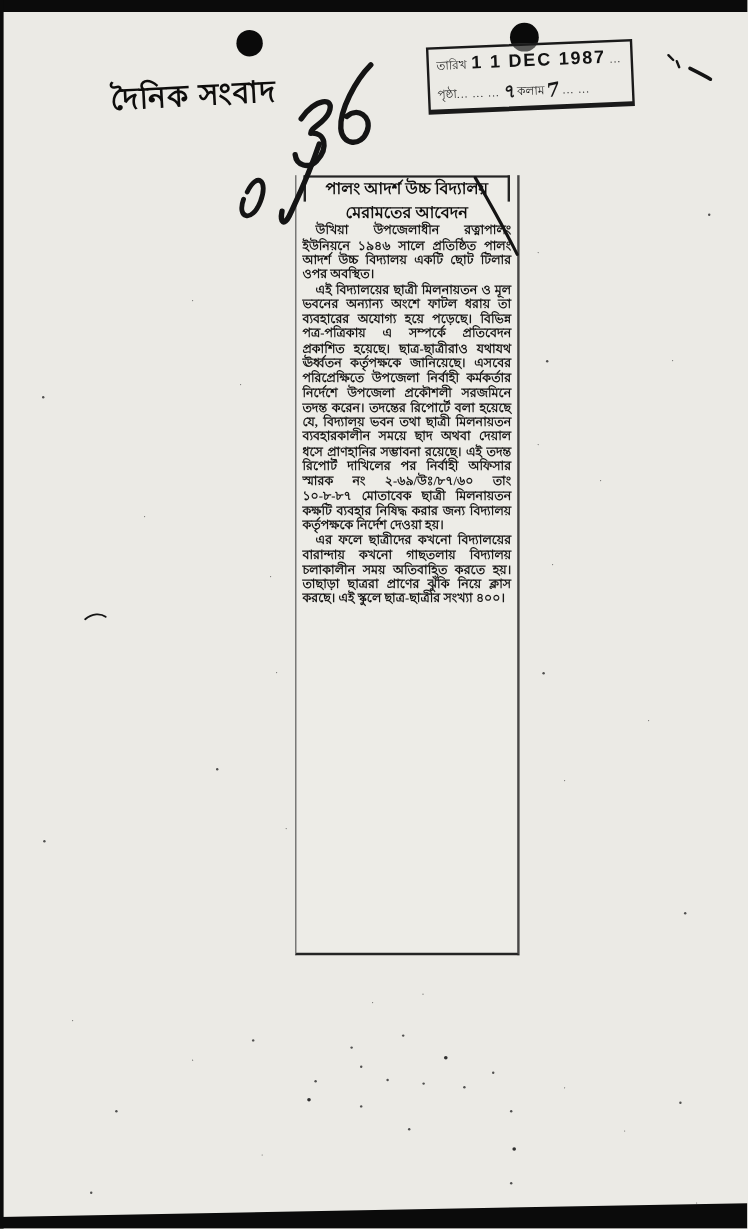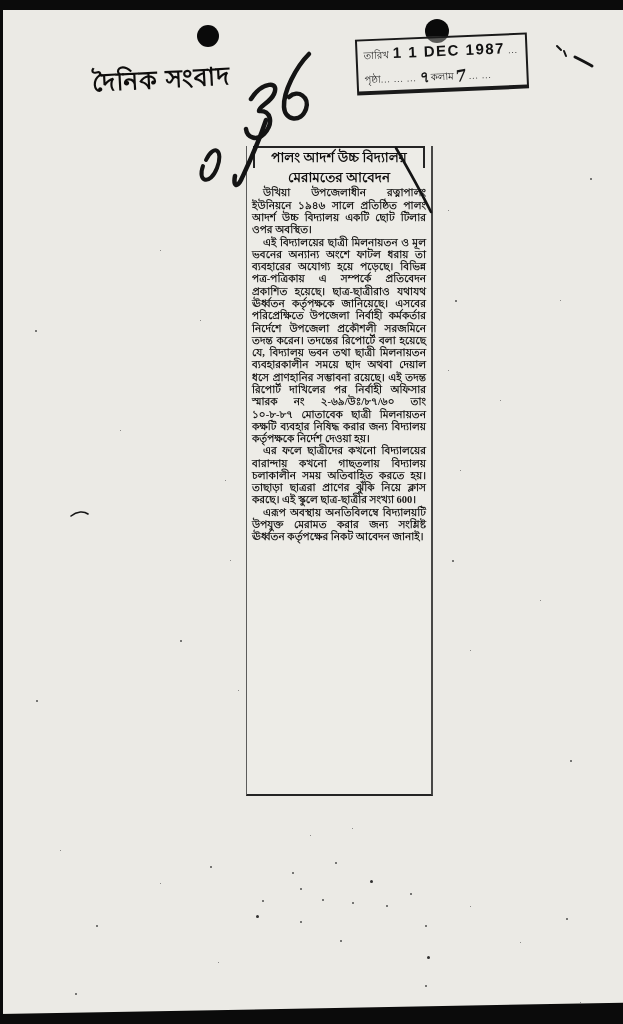--- a/index.html
+++ b/index.html
@@ -105,22 +105,21 @@
     <span class="stamp-dots">... ...</span>
   </div>
 </div>
 
 <div class="clipping">
   <div class="headline1">পালং আদর্শ উচ্চ বিদ্যালয়</div>
   <div class="headline2">মেরামতের আবেদন</div>
   <div class="clip-body">
     <p>উখিয়া উপজেলাধীন রত্নাপালং ইউনিয়নে ১৯৪৬ সালে প্রতিষ্ঠিত পালং আদর্শ উচ্চ বিদ্যালয় একটি ছোট টিলার ওপর অবস্থিত।</p>
     <p>এই বিদ্যালয়ের ছাত্রী মিলনায়তন ও মূল ভবনের অন্যান্য অংশে ফাটল ধরায় তা ব্যবহারের অযোগ্য হয়ে পড়েছে। বিভিন্ন পত্র-পত্রিকায় এ সম্পর্কে প্রতিবেদন প্রকাশিত হয়েছে। ছাত্র-ছাত্রীরাও যথাযথ ঊর্ধ্বতন কর্তৃপক্ষকে জানিয়েছে। এসবের পরিপ্রেক্ষিতে উপজেলা নির্বাহী কর্মকর্তার নির্দেশে উপজেলা প্রকৌশলী সরজমিনে তদন্ত করেন। তদন্তের রিপোর্টে বলা হয়েছে যে, বিদ্যালয় ভবন তথা ছাত্রী মিলনায়তন ব্যবহারকালীন সময়ে ছাদ অথবা দেয়াল ধসে প্রাণহানির সম্ভাবনা রয়েছে। এই তদন্ত রিপোর্ট দাখিলের পর নির্বাহী অফিসার স্মারক নং ২-৬৯/উঃ/৮৭/৬০ তাং ১০-৮-৮৭ মোতাবেক ছাত্রী মিলনায়তন কক্ষটি ব্যবহার নিষিদ্ধ করার জন্য বিদ্যালয় কর্তৃপক্ষকে নির্দেশ দেওয়া হয়।</p>
-    <p>এর ফলে ছাত্রীদের কখনো বিদ্যালয়ের বারান্দায় কখনো গাছতলায় বিদ্যালয় চলাকালীন সময় অতিবাহিত করতে হয়। তাছাড়া ছাত্ররা প্রাণের ঝুঁকি নিয়ে ক্লাস করছে। এই স্কুলে ছাত্র-ছাত্রীর সংখ্যা 600।</p>
-    <p>এরূপ অবস্থায় অনতিবিলম্বে বিদ্যালয়টি উপযুক্ত মেরামত করার জন্য সংশ্লিষ্ট ঊর্ধ্বতন কর্তৃপক্ষের নিকট আবেদন জানাই।</p>
+    <p>এর ফলে ছাত্রীদের কখনো বিদ্যালয়ের বারান্দায় কখনো গাছতলায় বিদ্যালয় চলাকালীন সময় অতিবাহিত করতে হয়। তাছাড়া ছাত্ররা প্রাণের ঝুঁকি নিয়ে ক্লাস করছে। এই স্কুলে ছাত্র-ছাত্রীর সংখ্যা ৪০০।</p>
   </div>
   <div class="signature">
   </div>
 </div>
 
 <svg class="overlay" width="623" height="1024" viewBox="0 0 623 1024" aria-hidden="true">
   <g stroke="#141414" fill="none" stroke-linecap="round" stroke-linejoin="round">
 
     <path stroke-width="4.5" d="M251,99 C262,82 280,80 274,94 C270,103 259,106 259,111 C271,110 274,123 264,134 C257,141 247,138 246,129"></path>
 

